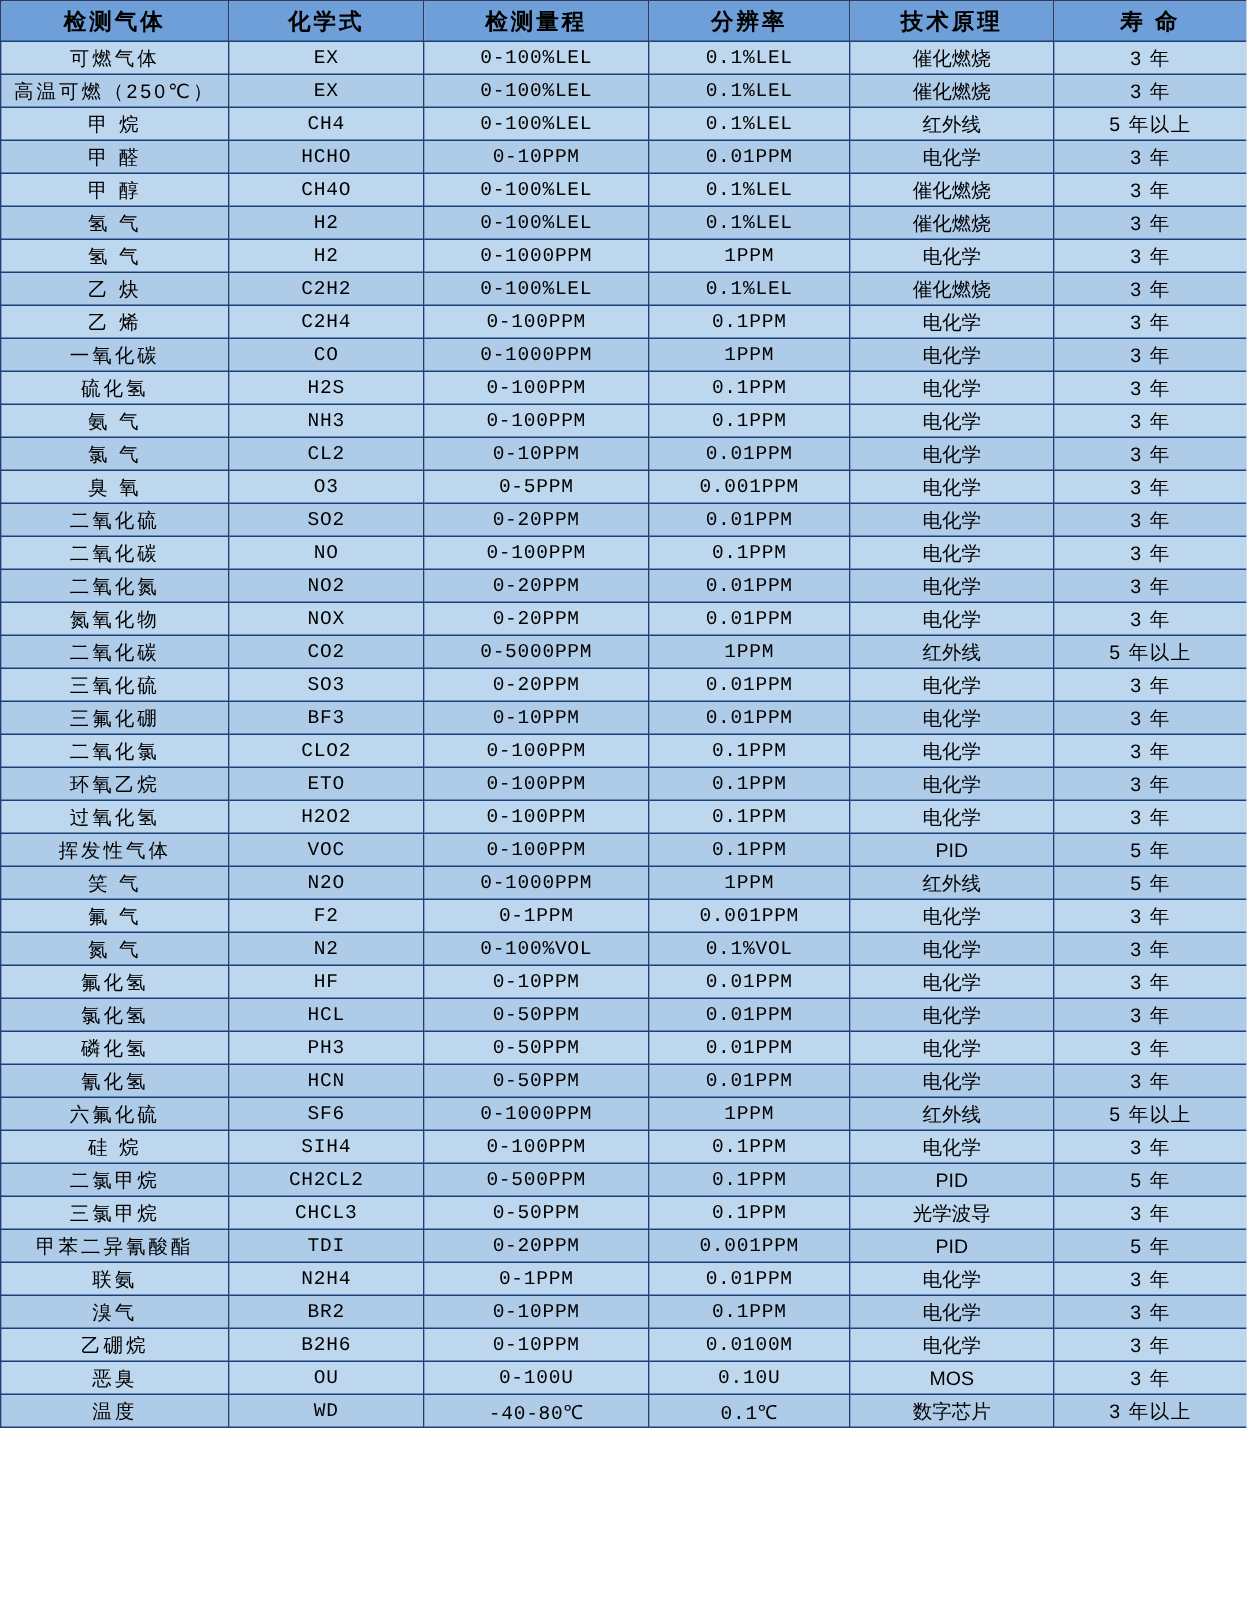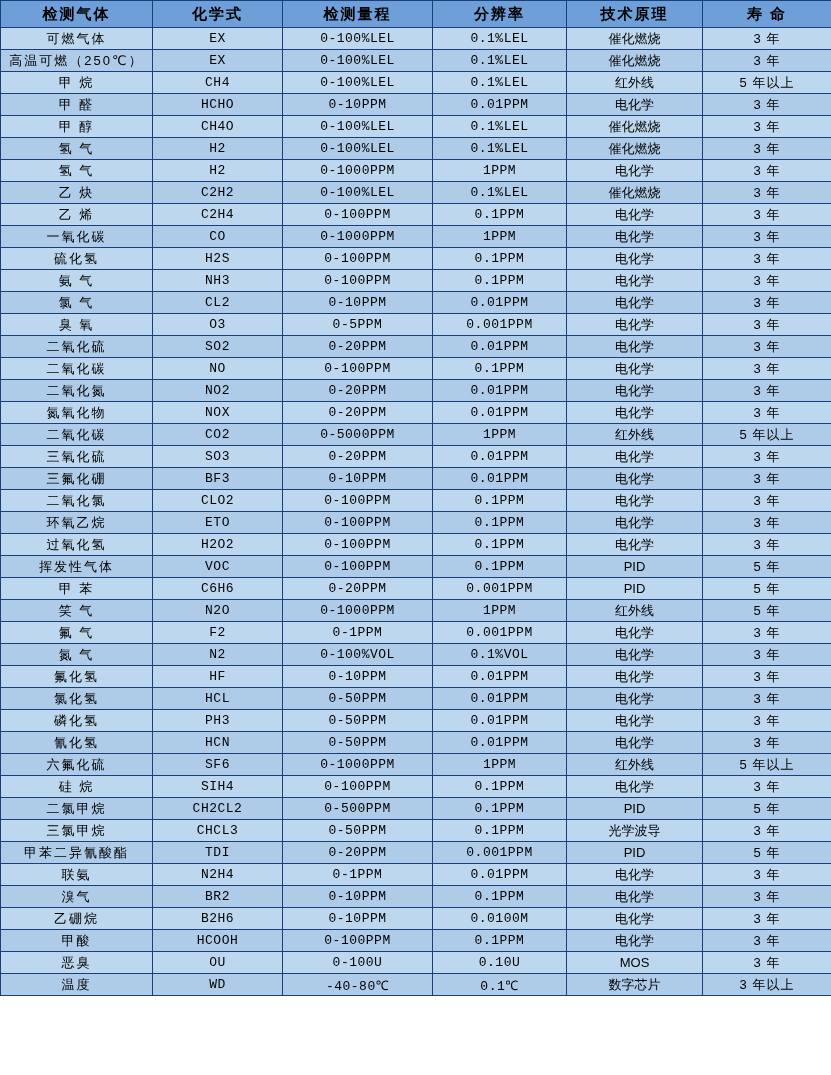--- a/index.html
+++ b/index.html
@@ -285,28 +285,20 @@
           <td class="life-cell">3 年</td>
         </tr>
         <tr class="alt">
           <td class="name-cell">挥发性气体</td>
           <td class="mono-cell">VOC</td>
           <td class="mono-cell">0-100PPM</td>
           <td class="mono-cell">0.1PPM</td>
           <td>PID</td>
           <td class="life-cell">5 年</td>
         </tr>
-        <tr>
-          <td class="name-cell">甲 苯</td>
-          <td class="mono-cell">C6H6</td>
-          <td class="mono-cell">0-20PPM</td>
-          <td class="mono-cell">0.001PPM</td>
-          <td>PID</td>
-          <td class="life-cell">5 年</td>
-        </tr>
         <tr class="alt">
           <td class="name-cell">笑 气</td>
           <td class="mono-cell">N2O</td>
           <td class="mono-cell">0-1000PPM</td>
           <td class="mono-cell">1PPM</td>
           <td>红外线</td>
           <td class="life-cell">5 年</td>
         </tr>
         <tr>
           <td class="name-cell">氟 气</td>
@@ -413,28 +405,20 @@
           <td class="life-cell">3 年</td>
         </tr>
         <tr>
           <td class="name-cell">乙硼烷</td>
           <td class="mono-cell">B2H6</td>
           <td class="mono-cell">0-10PPM</td>
           <td class="mono-cell">0.0100M</td>
           <td>电化学</td>
           <td class="life-cell">3 年</td>
         </tr>
-        <tr class="alt">
-          <td class="name-cell">甲酸</td>
-          <td class="mono-cell">HCOOH</td>
-          <td class="mono-cell">0-100PPM</td>
-          <td class="mono-cell">0.1PPM</td>
-          <td>电化学</td>
-          <td class="life-cell">3 年</td>
-        </tr>
         <tr>
           <td class="name-cell">恶臭</td>
           <td class="mono-cell">OU</td>
           <td class="mono-cell">0-100U</td>
           <td class="mono-cell">0.10U</td>
           <td>MOS</td>
           <td class="life-cell">3 年</td>
         </tr>
         <tr class="alt">
           <td class="name-cell">温度</td>

